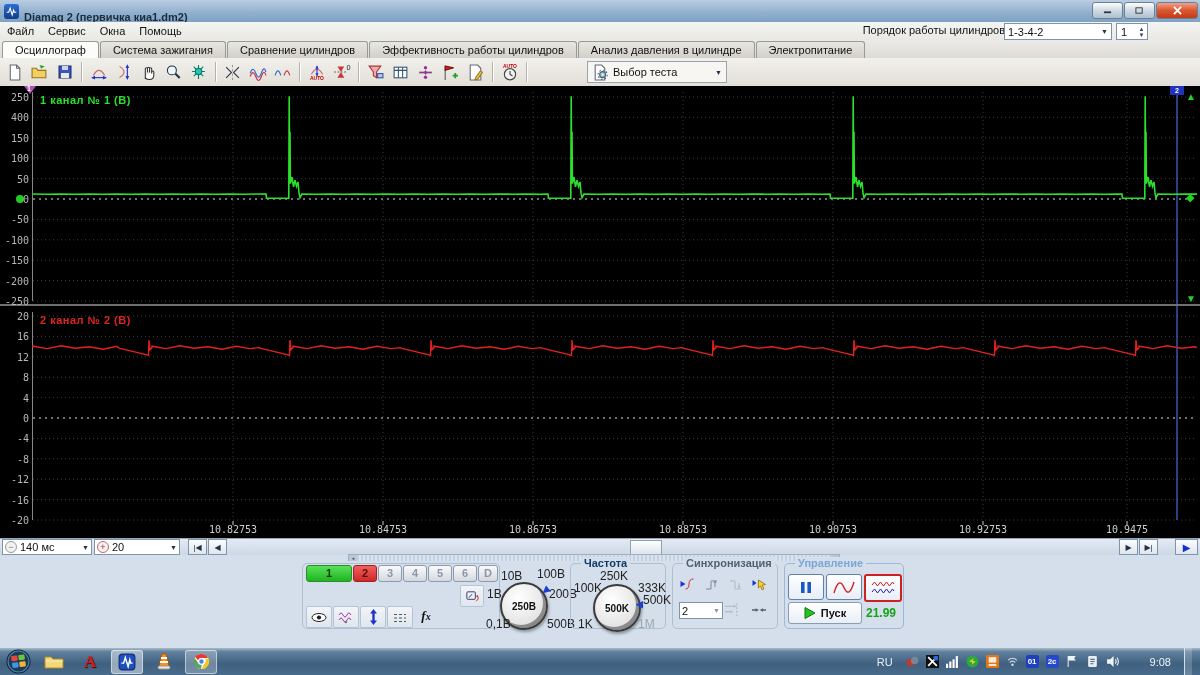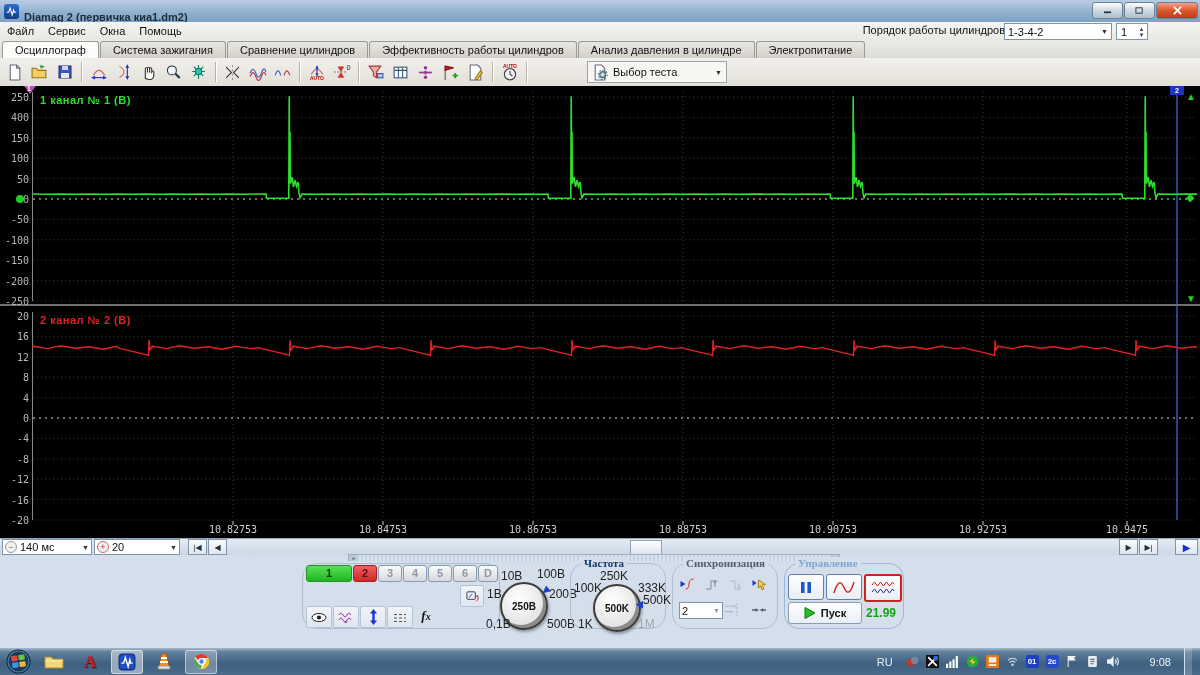--- a/index.html
+++ b/index.html
@@ -60,21 +60,21 @@
   .circ{width:10px;height:10px;border-radius:50%;border:1px solid #999;display:inline-flex;align-items:center;
     justify-content:center;font-size:9px;line-height:8px;margin-right:3px;background:#f2f2f2;color:#777;}
   #navthumb{position:absolute;left:630px;top:1px;width:30px;height:13px;background:linear-gradient(#fff,#dde4ec);
     border:1px solid #8fa2b5;}
   #panelscroll{top:554px;left:348px;width:490px;height:7px;background:#cfdae6;border:1px solid #9fb0c0;
     display:flex;justify-content:space-between;}
   #panelscroll .psa{width:8px;height:100%;background:#b9c8d6;font-size:5px;color:#456;text-align:center;line-height:6px;}
   #panelscroll .pst{flex:1;background:repeating-linear-gradient(90deg,#c4d1de 0 2px,#dbe4ee 2px 4px);}
   
   #panel{top:561px;left:0;width:1200px;height:70px;background:#d4dfeb;}
-  .group{position:absolute;border:1px solid #aebfd2;border-radius:15px;font-family:Liberation Serif, serif;}
+  .group{position:absolute;border:1px solid #aebfd2;border-radius:5px;}
   .gtitle{position:absolute;top:-7px;left:10px;background:#d4dfeb;padding:0 3px;font-weight:bold;}
   .chbtn{position:absolute;height:15px;border:1px solid #8a9cae;border-radius:3px;
     background:linear-gradient(#fafafa,#d4d9df);color:#8b97a5;font-weight:bold;text-align:center;line-height:15px;}
   .chbtn.on1{background:linear-gradient(#5ae05a,#1eb51e);color:#0a3a0a;border-color:#2c8c2c;}
   .chbtn.on2{background:linear-gradient(#f06060,#cf2828);color:#5e0c0c;border-color:#a02020;}
   .mini{position:absolute;width:24px;height:20px;display:flex;align-items:center;justify-content:center;
     border:1px solid #b6c3d1;border-radius:2px;background:linear-gradient(#f2f5f9,#dfe6ee);}
   .knob{position:absolute;width:44px;height:44px;border-radius:50%;border:2px solid #3b3b3b;
     background:radial-gradient(circle at 38% 32%,#ffffff,#e2e2e2 70%,#bdbdbd);
     box-shadow:inset -3px -3px 0 rgba(0,0,0,.38),1px 2px 3px rgba(0,0,0,.35);

